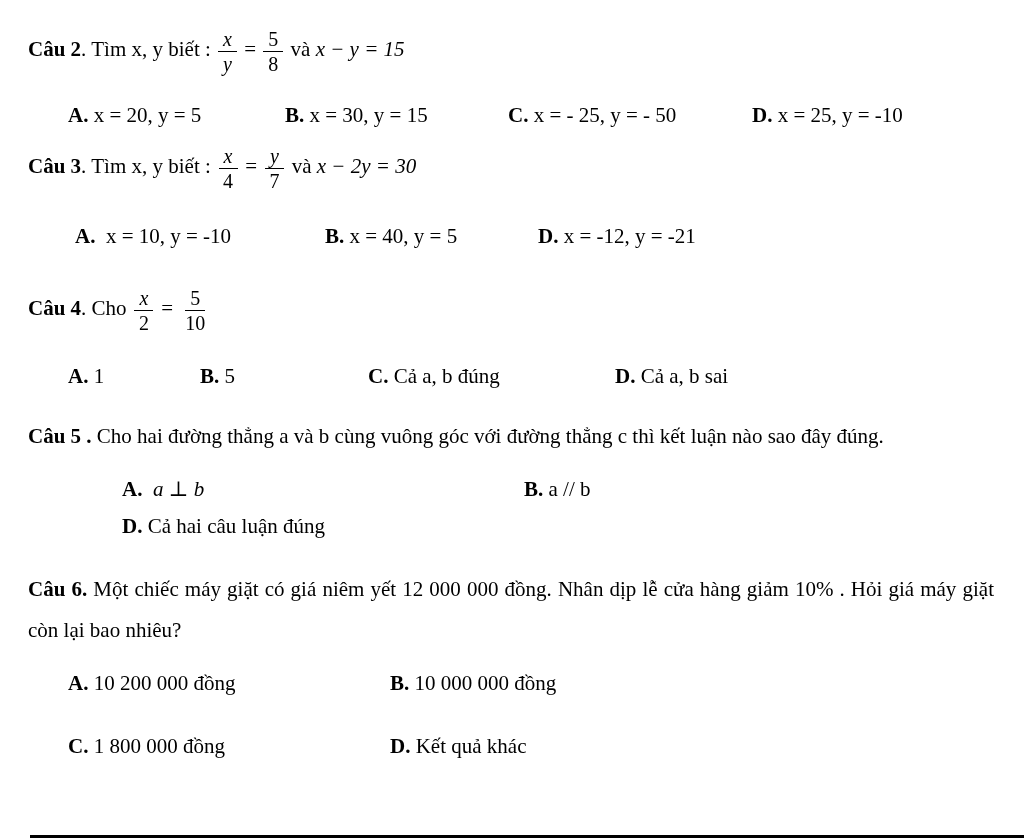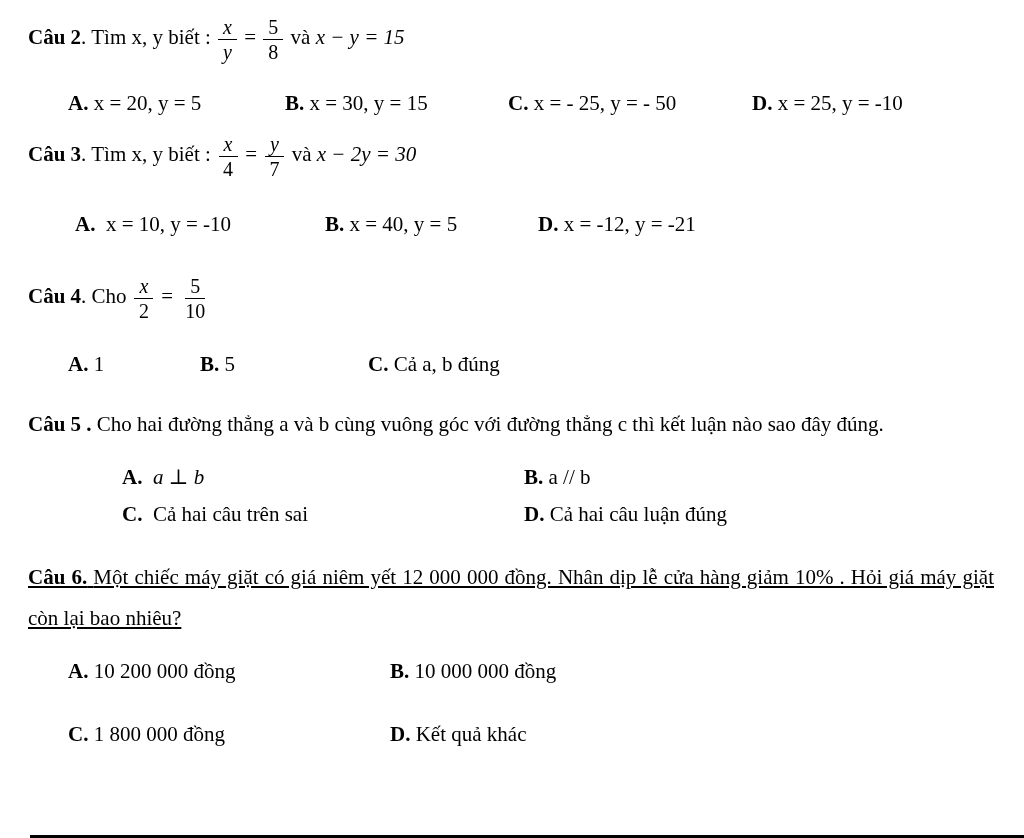--- a/index.html
+++ b/index.html
@@ -6,21 +6,21 @@
   html, body { background: #ffffff; }
   body {
     width: 1024px;
     height: 838px;
     position: relative;
     overflow: hidden;
     font-family: "Liberation Serif", "DejaVu Serif", serif;
     font-size: 21px;
     color: #000000;
   }
-  .page { padding: 14px 30px 0 28px; }
+  .page { padding: 26px 30px 0 28px; }
 
   .qstem { line-height: 1.4; }
   .qstem .qlabel { font-weight: bold; }
 
   
   .frac {
     display: inline-flex;
     flex-direction: column;
     align-items: center;
     text-align: center;
@@ -40,21 +40,21 @@
   .opt b { font-weight: bold; }
 
   .opts-q2 { margin: 26px 0 0 40px; grid-template-columns: 217px 223px 244px auto; }
   .stem-q3 { margin-top: 15px; }
   .opts-q3 { margin: 30px 0 0 47px; grid-template-columns: 250px 213px 219px auto; }
   .stem-q4 { margin-top: 36px; }
   .opts-q4 { margin: 28px 0 0 40px; grid-template-columns: 132px 168px 247px auto; }
 
   .qpara { margin-top: 30px; line-height: 1.7; }
   .qpara .qlabel { font-weight: bold; text-align: center; }
-  .para-q6 { line-height: 1.95; text-align: justify; text-decoration: underline; }
+  .para-q6 { line-height: 1.95; text-align: justify; }
 
   .opts-q5 { margin: 22px 0 0 94px; grid-template-columns: 402px auto; row-gap: 12px; }
   .opts-q6 { margin: 20px 0 0 40px; grid-template-columns: 322px auto; row-gap: 38px; }
 
   .bottom-rule {
     position: absolute;
     left: 30px;
     right: 0;
     bottom: 0;
     height: 3px;
@@ -113,29 +113,29 @@
     <span>=</span>
     <span class="frac">
         <span class="num">5</span>
         <span class="den">10</span>
       </span>
   </p>
   <div class="opts opts-q4">
     <div class="opt"><b>A.</b> <span>1</span></div>
     <div class="opt"><b>B.</b> <span>5</span></div>
     <div class="opt"><b>C.</b> <span>Cả a, b đúng</span></div>
+    <div class="opt"><b>D.</b> <span>Cả a, b sai</span></div>
   </div>
 
   <p class="qpara"><b class="qlabel">Câu 5 .</b>
     <span>Cho hai đường thẳng a và b cùng vuông góc với đường thẳng c thì kết luận nào sao đây đúng.</span>
   </p>
   <div class="opts opts-q5">
     <div class="opt"><b>A.</b>&nbsp; <span class="math">a ⊥ b</span></div>
     <div class="opt"><b>B.</b> <span>a // b</span></div>
-    <div class="opt"><b>C.</b>&nbsp; <span>Cả hai câu trên sai</span></div>
     <div class="opt"><b>D.</b> <span>Cả hai câu luận đúng</span></div>
   </div>
 
   <p class="qpara para-q6"><b class="qlabel">Câu 6.</b>
     <span>Một chiếc máy giặt có giá niêm yết 12 000 000 đồng. Nhân dịp lễ cửa hàng giảm 10% . Hỏi giá máy giặt còn lại bao nhiêu?</span>
   </p>
   <div class="opts opts-q6">
     <div class="opt"><b>A.</b> <span>10 200 000 đồng</span></div>
     <div class="opt"><b>B.</b> <span>10 000 000 đồng</span></div>
     <div class="opt"><b>C.</b> <span>1 800 000 đồng</span></div>

